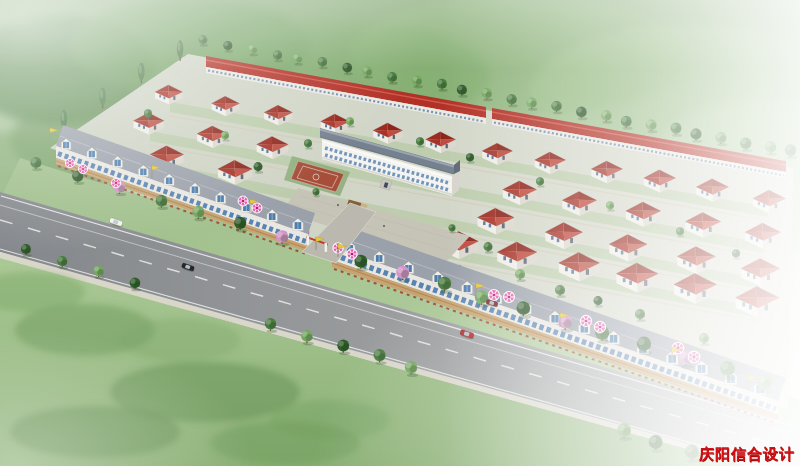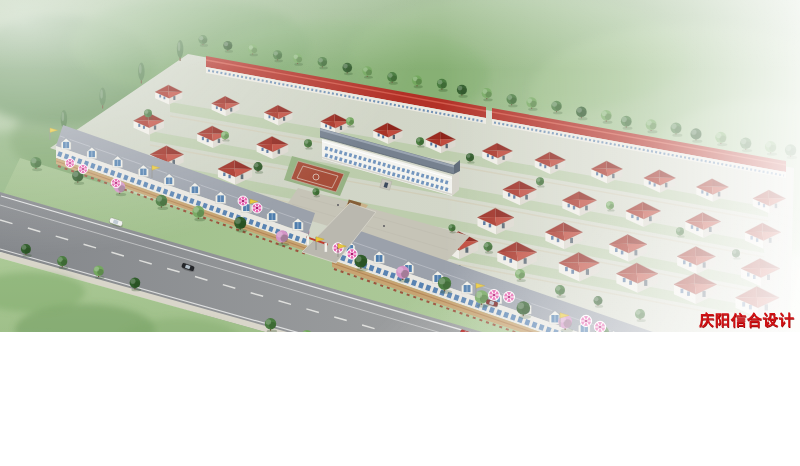--- a/index.html
+++ b/index.html
@@ -1,17 +1,17 @@
 <!DOCTYPE html>
 <html><head>
 <meta charset="utf-8">
 <style>
   html,body{margin:0;padding:0;background:#fff;}
   .stage{
-    position:relative;width:800px;height:332px;overflow:hidden;
+    position:relative;width:800px;height:466px;overflow:hidden;
     font-family:"DejaVu Sans",sans-serif;background:#000000;
   }
   .stage svg{position:absolute;left:0;top:0;width:800px;height:466px;display:block;}
   .watermark{
     position:absolute;right:5px;bottom:2px;z-index:10;
     font-size:15px;font-weight:700;letter-spacing:1px;
     color:#d21114;text-shadow:0.5px 0.5px 0 #9e0b0b;
     font-family:"DejaVu Sans",sans-serif;
   }
 </style>

